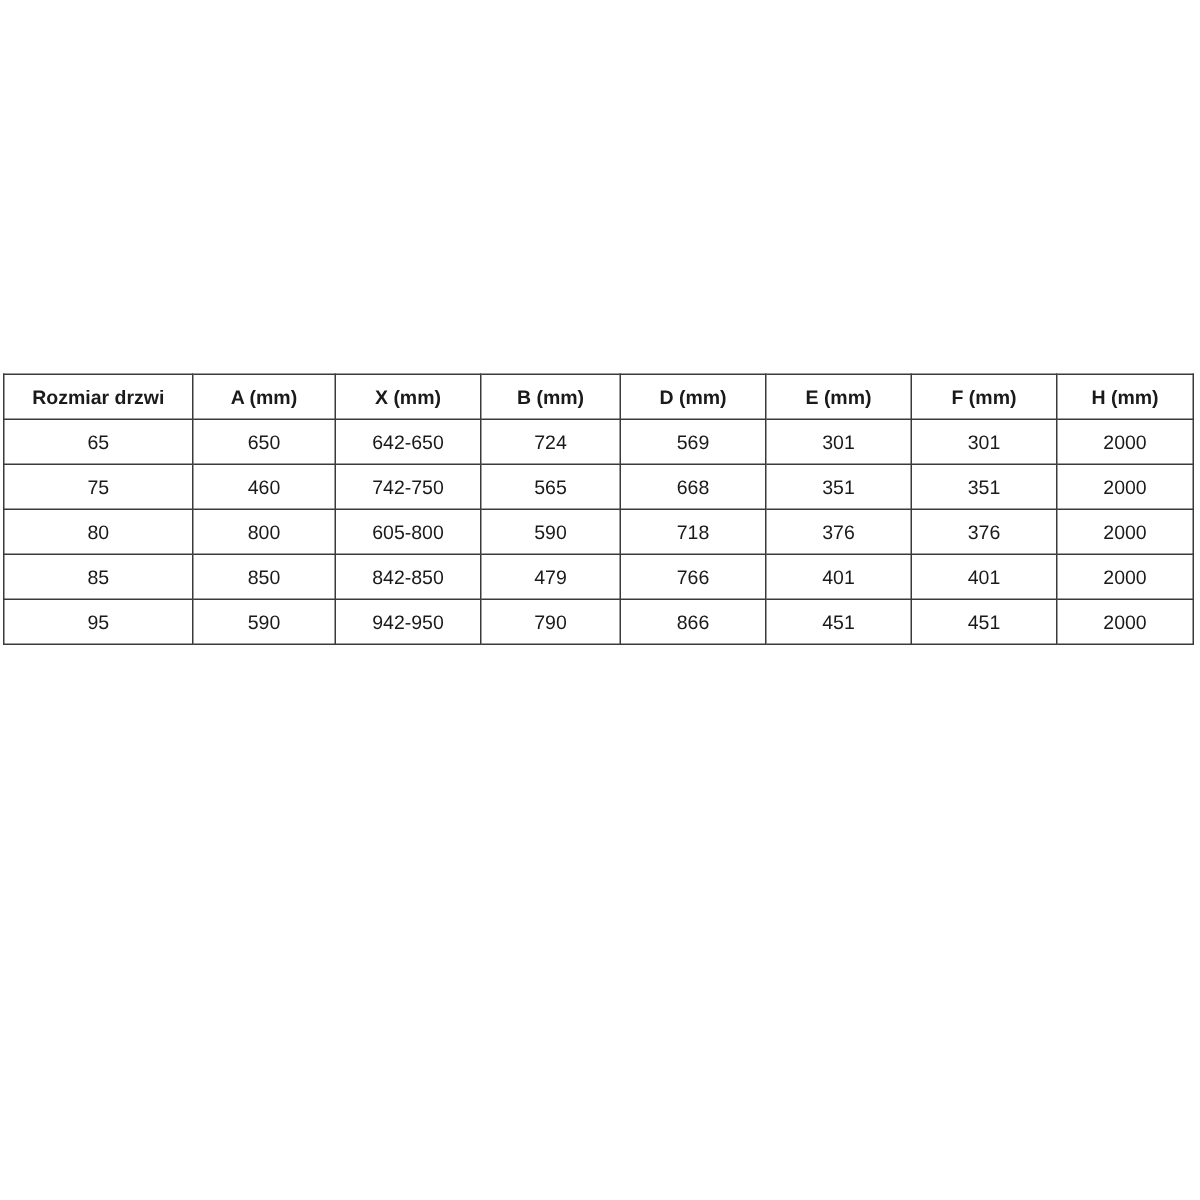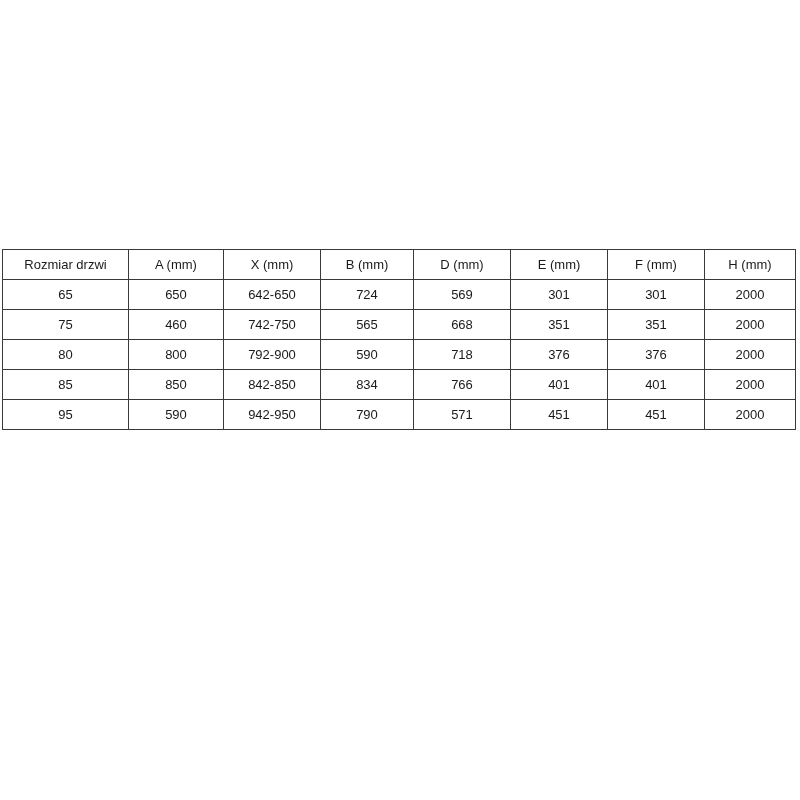--- a/index.html
+++ b/index.html
@@ -32,21 +32,21 @@
     border: 1px solid #3a3a3a;
     height: 29px;
     padding: 0 4px;
     text-align: center;
     vertical-align: middle;
     background: #ffffff;
     white-space: nowrap;
     overflow: hidden;
   }
   table.dims th {
-    font-weight: normal;
+    font-weight: bold;
   }
   table.dims td {
     font-weight: normal;
   }
 </style>
 </head>
 <body>
 
 <div class="page">
   <table class="dims">
@@ -89,42 +89,42 @@
           <td>742-750</td>
           <td>565</td>
           <td>668</td>
           <td>351</td>
           <td>351</td>
           <td>2000</td>
         </tr>
         <tr>
           <td>80</td>
           <td>800</td>
-          <td>792-900</td>
+          <td>605-800</td>
           <td>590</td>
           <td>718</td>
           <td>376</td>
           <td>376</td>
           <td>2000</td>
         </tr>
         <tr>
           <td>85</td>
           <td>850</td>
           <td>842-850</td>
-          <td>834</td>
+          <td>479</td>
           <td>766</td>
           <td>401</td>
           <td>401</td>
           <td>2000</td>
         </tr>
         <tr>
           <td>95</td>
           <td>590</td>
           <td>942-950</td>
           <td>790</td>
-          <td>571</td>
+          <td>866</td>
           <td>451</td>
           <td>451</td>
           <td>2000</td>
         </tr>
       </tbody>
   </table>
 </div>
 
 </body></html>

